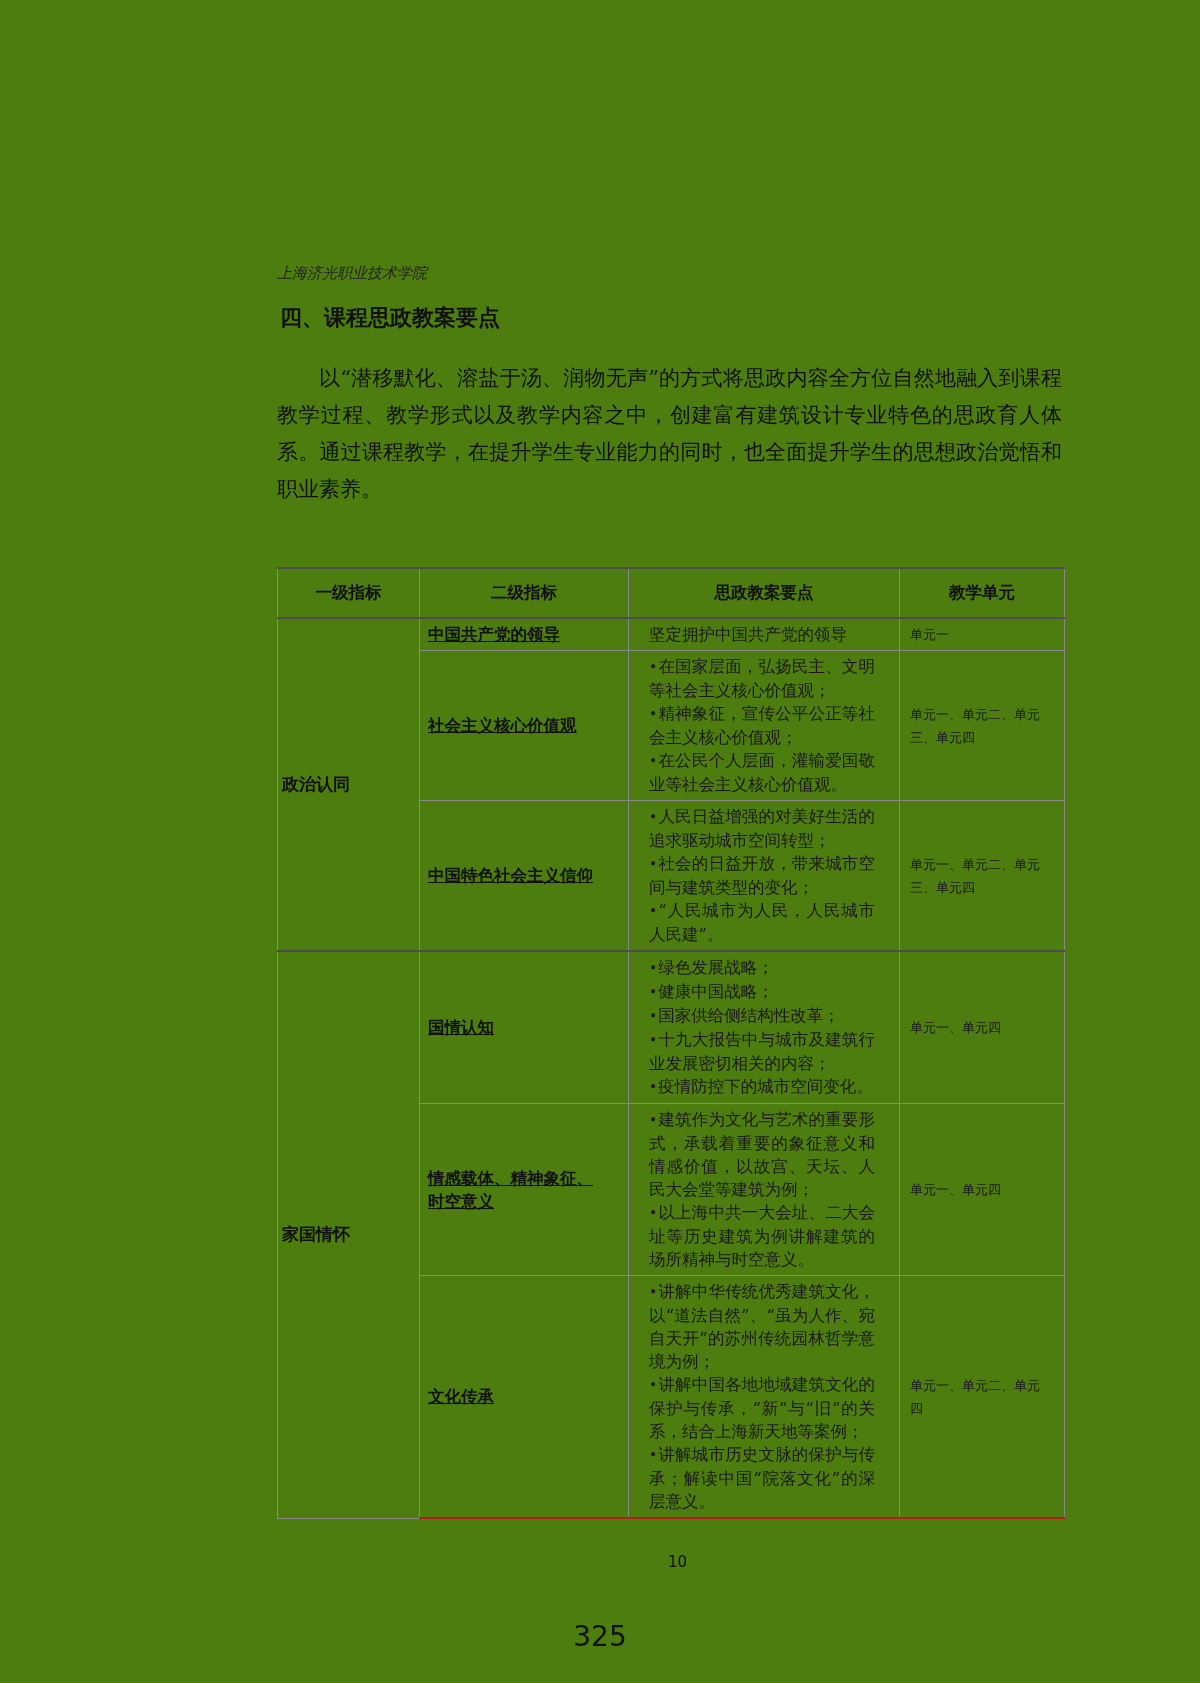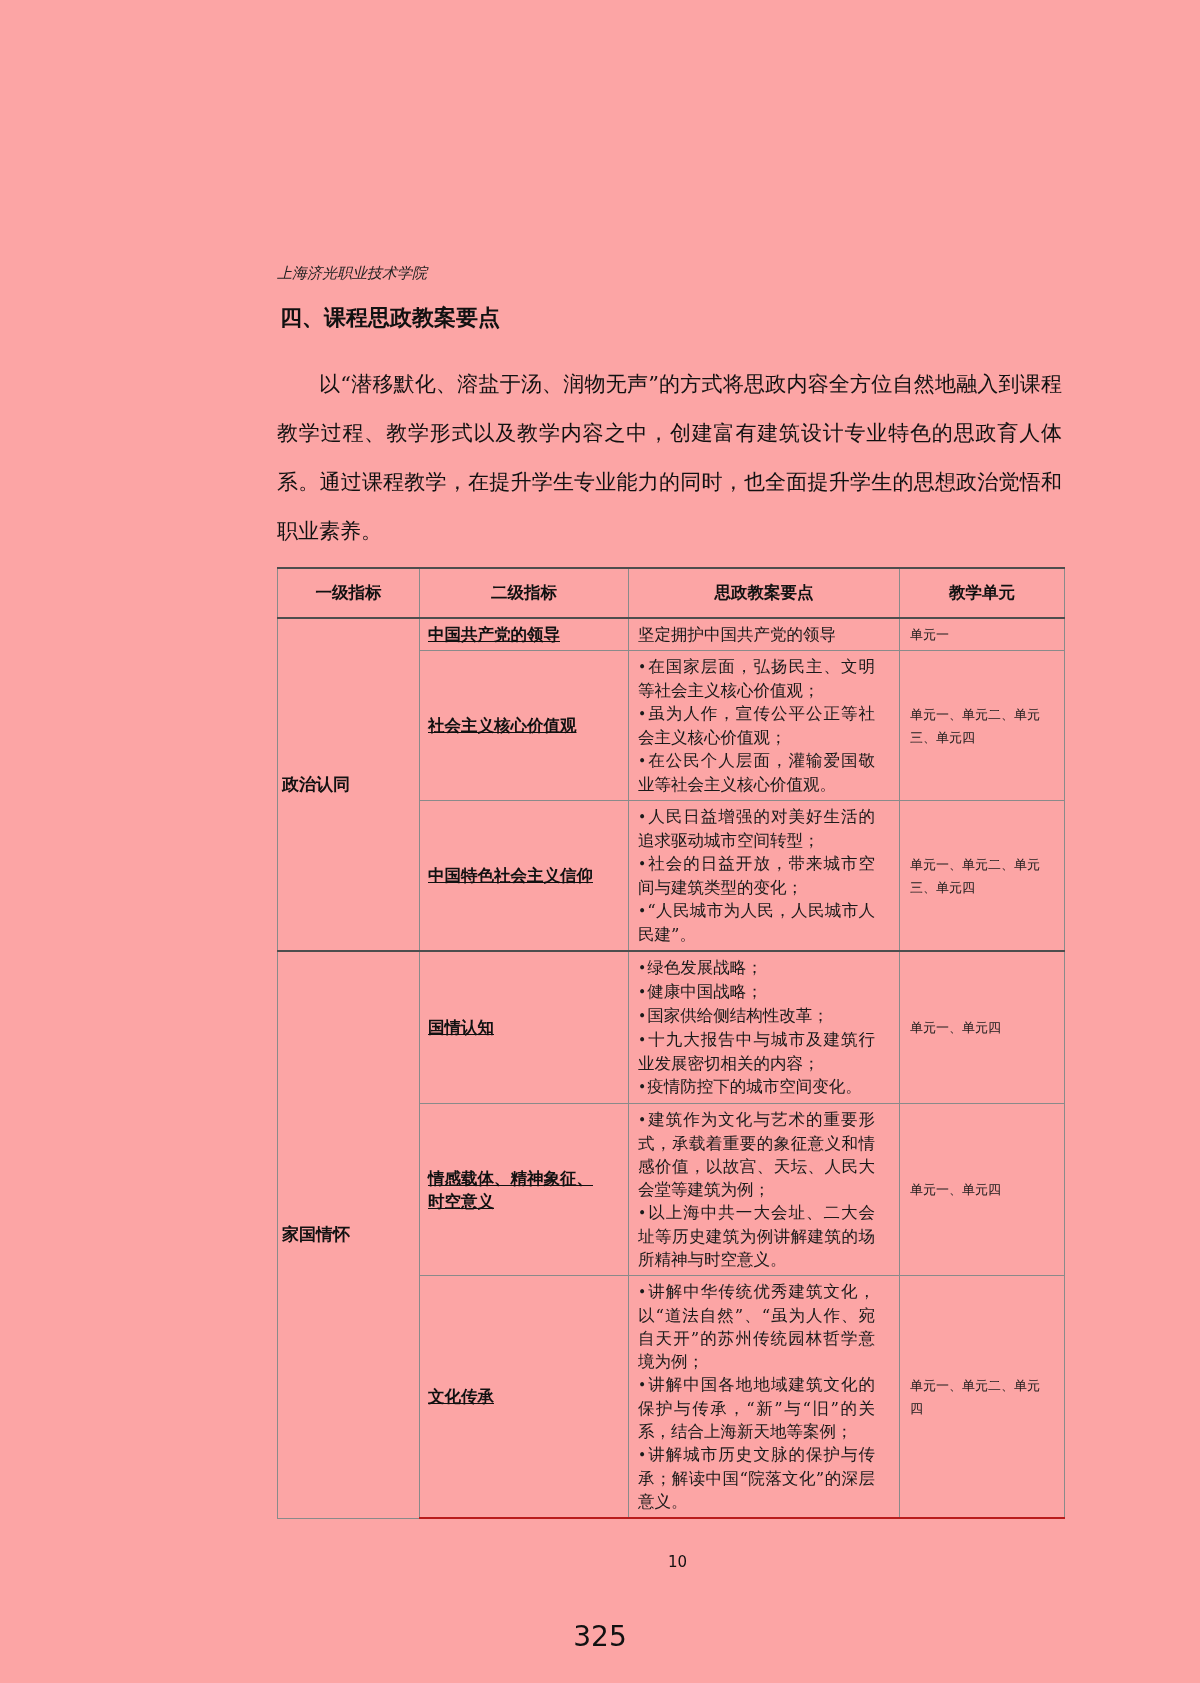--- a/index.html
+++ b/index.html
@@ -4,21 +4,21 @@
 <style>
   html, body {
     margin: 0;
     padding: 0;
     background: #ffffff;
   }
   .page {
     position: relative;
     width: 1200px;
     height: 1683px;
-    background: #fca5a5;
+    background: #4d7c0f;
     overflow: hidden;
     font-family: "DejaVu Serif", "Liberation Serif", serif;
     color: #1a1a1a;
   }
   .content {
     position: absolute;
     left: 277px;
     top: 0;
     width: 785px;
   }
@@ -42,21 +42,21 @@
     line-height: 30px;
     color: #111111;
   }
   .body-paragraph {
     position: absolute;
     top: 360px;
     left: 0;
     width: 785px;
     margin: 0;
     font-size: 21px;
-    line-height: 49px;
+    line-height: 37px;
     text-align: justify;
     text-indent: 2em;
     color: #111111;
   }
   table.sz-table {
     position: absolute;
     top: 567px;
     left: 0;
     width: 787px;
     border-collapse: collapse;
@@ -101,21 +101,21 @@
     line-height: 23px;
     text-align: left;
     color: #111111;
     padding: 3px 22px 3px 8px;
     text-decoration: underline;
   }
   td.points {
     font-size: 16.5px;
     line-height: 23px;
     text-align: justify;
-    padding: 4px 24px 4px 9px;
+    padding: 4px 24px 4px 20px;
     color: #1a1a1a;
   }
   td.units {
     font-size: 13px;
     line-height: 23px;
     text-align: left;
     padding: 3px 20px 3px 10px;
     color: #1a1a1a;
   }
   .point { display: block; }
@@ -181,21 +181,21 @@
           <td class="lvl2">中国共产党的领导</td>
           <td class="points">
             <span class="point">坚定拥护中国共产党的领导</span>
           </td>
           <td class="units">单元一</td>
         </tr>
         <tr style="height:138px">
           <td class="lvl2">社会主义核心价值观</td>
           <td class="points">
             <span class="point bullet">在国家层面，弘扬民主、文明等社会主义核心价值观；</span>
-            <span class="point bullet">虽为人作，宣传公平公正等社会主义核心价值观；</span>
+            <span class="point bullet">精神象征，宣传公平公正等社会主义核心价值观；</span>
             <span class="point bullet">在公民个人层面，灌输爱国敬业等社会主义核心价值观。</span>
           </td>
           <td class="units">单元一、单元二、单元三、单元四</td>
         </tr>
         <tr style="height:142px">
           <td class="lvl2">中国特色社会主义信仰</td>
           <td class="points">
             <span class="point bullet">人民日益增强的对美好生活的追求驱动城市空间转型；</span>
             <span class="point bullet">社会的日益开放，带来城市空间与建筑类型的变化；</span>
             <span class="point bullet">“人民城市为人民，人民城市人民建”。</span>

